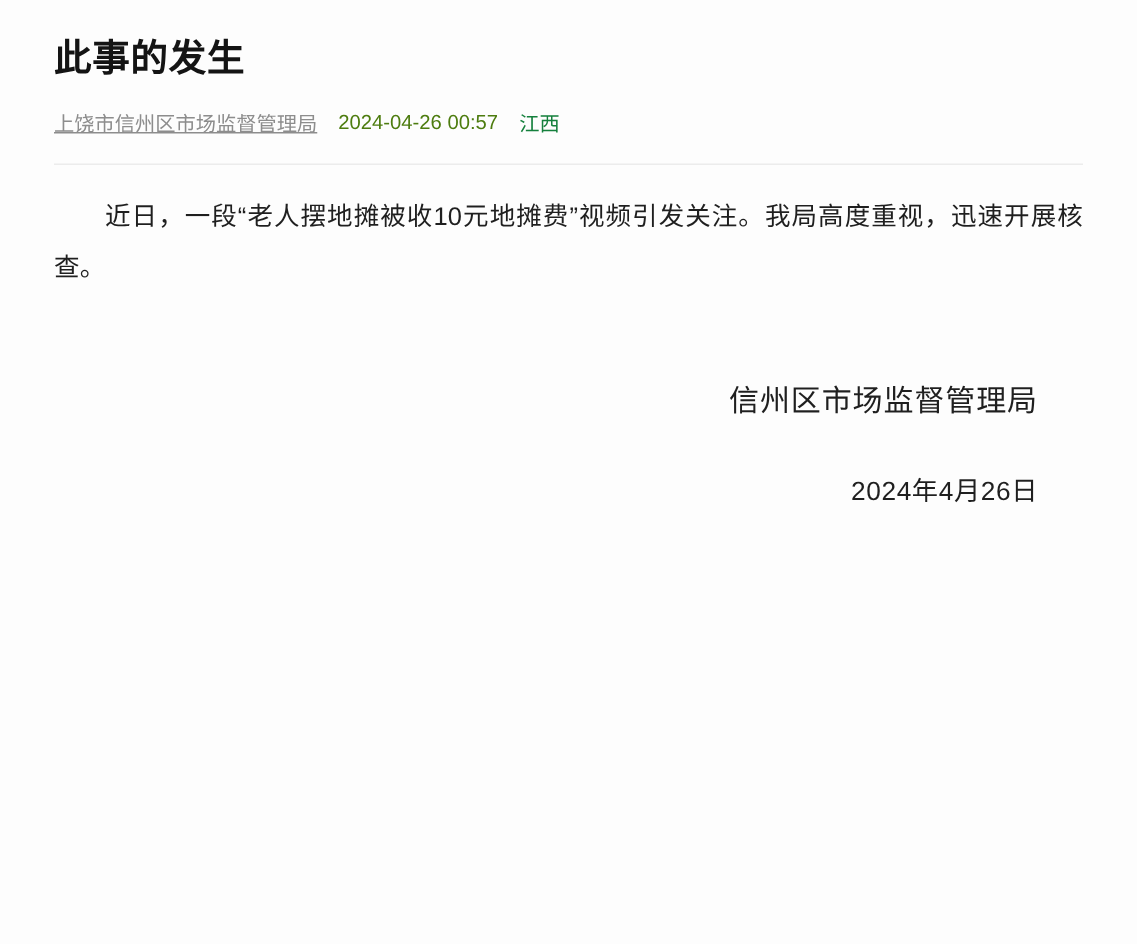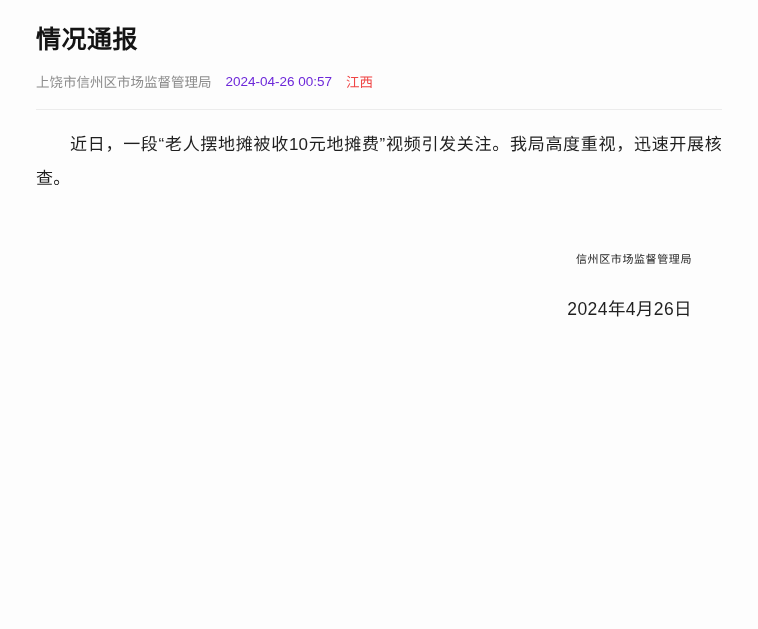--- a/index.html
+++ b/index.html
@@ -34,26 +34,27 @@
   .meta-row {
     display: flex;
     align-items: center;
     gap: 14px;
     margin-top: 14px;
     font-size: 13.5px;
     color: #8d8d8d;
   }
   .meta-source {
     color: #8d8d8d;
+    text-decoration: underline;
   }
   .meta-time {
-    color: #6d28d9;
+    color: #4d7c0f;
   }
   .meta-location {
-    color: #ef4444;
+    color: #15803d;
   }
   .divider {
     margin-top: 18px;
     border-top: 1px solid #ececec;
     width: 100%;
   }
   .body-content {
     margin-top: 18px;
   }
   .body-content p {
@@ -64,39 +65,39 @@
     text-indent: 2em;
     text-align: justify;
     letter-spacing: 0.2px;
   }
   .signature {
     margin-top: 52px;
     text-align: right;
     padding-right: 30px;
   }
   .signature .sign-org {
-    font-size: 11px;
+    font-size: 20px;
     line-height: 2.0;
     color: #1f1f1f;
     letter-spacing: 0.6px;
   }
   .signature .sign-date {
     font-size: 17.5px;
     line-height: 2.0;
     color: #1f1f1f;
     margin-top: 22px;
     letter-spacing: 0.4px;
   }
 </style>
 </head>
 <body>
 
 <div class="page">
 
-  <h1 class="article-title">情况通报</h1>
+  <h1 class="article-title">此事的发生</h1>
 
   <div class="meta-row">
     <span class="meta-source">上饶市信州区市场监督管理局</span>
     <span class="meta-time">2024-04-26 00:57</span>
     <span class="meta-location">江西</span>
   </div>
 
   <div class="divider"></div>
 
   <div class="body-content">

